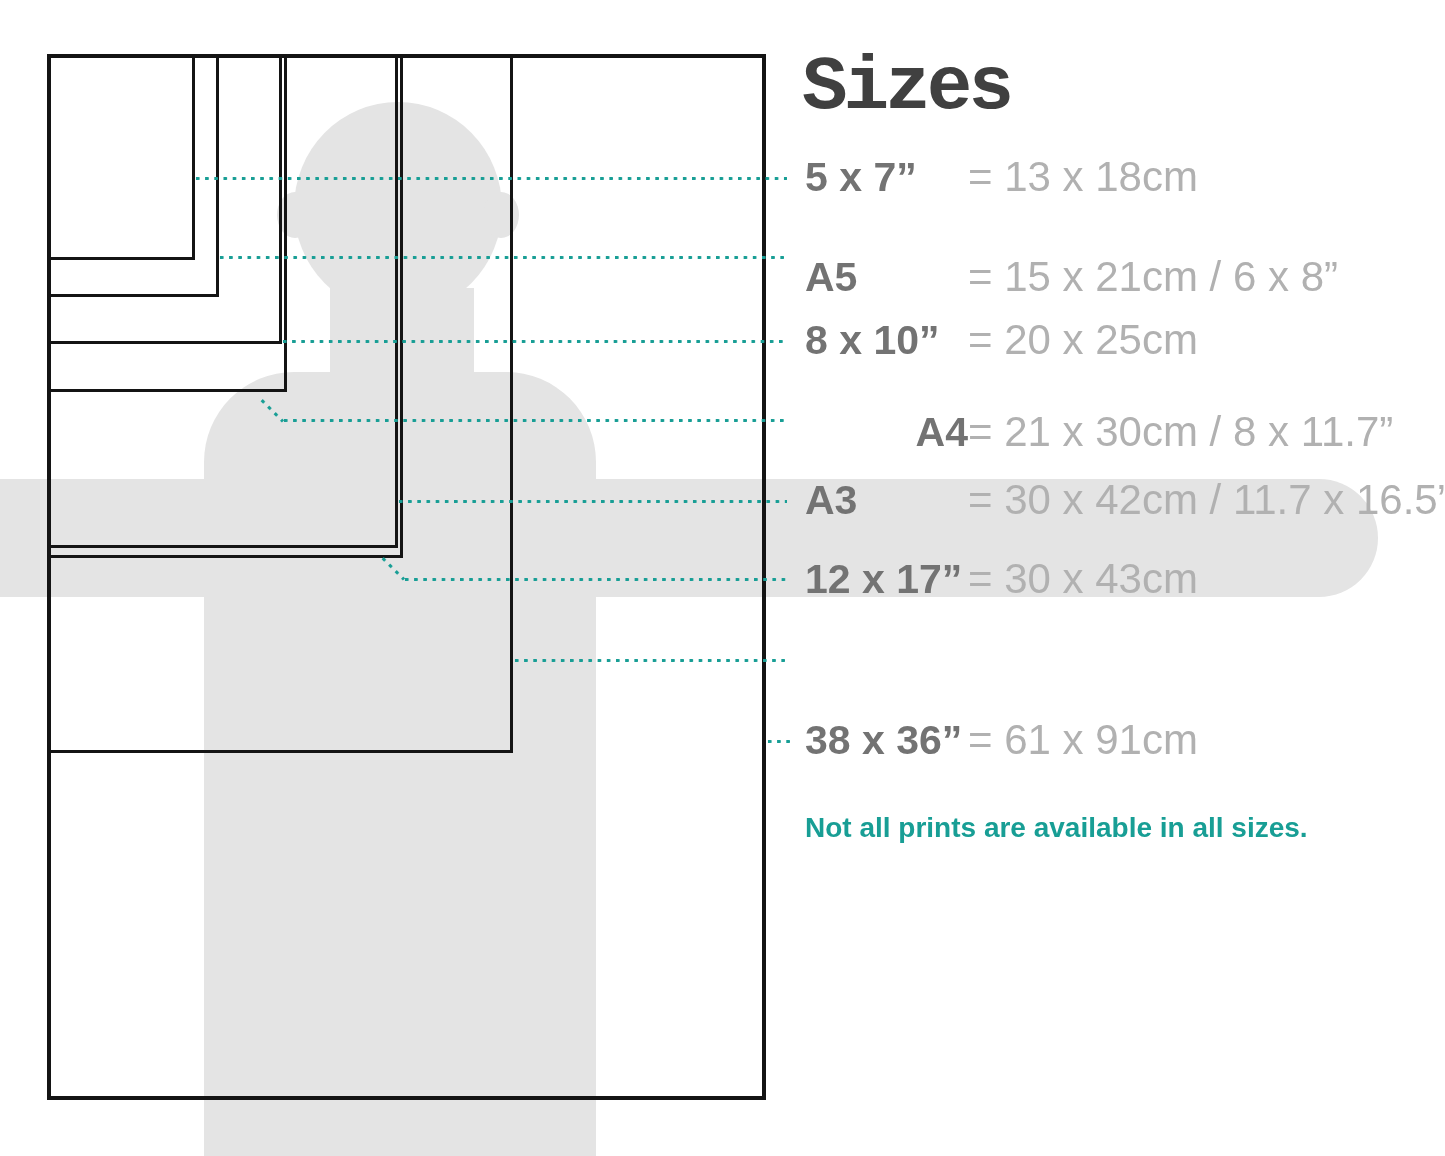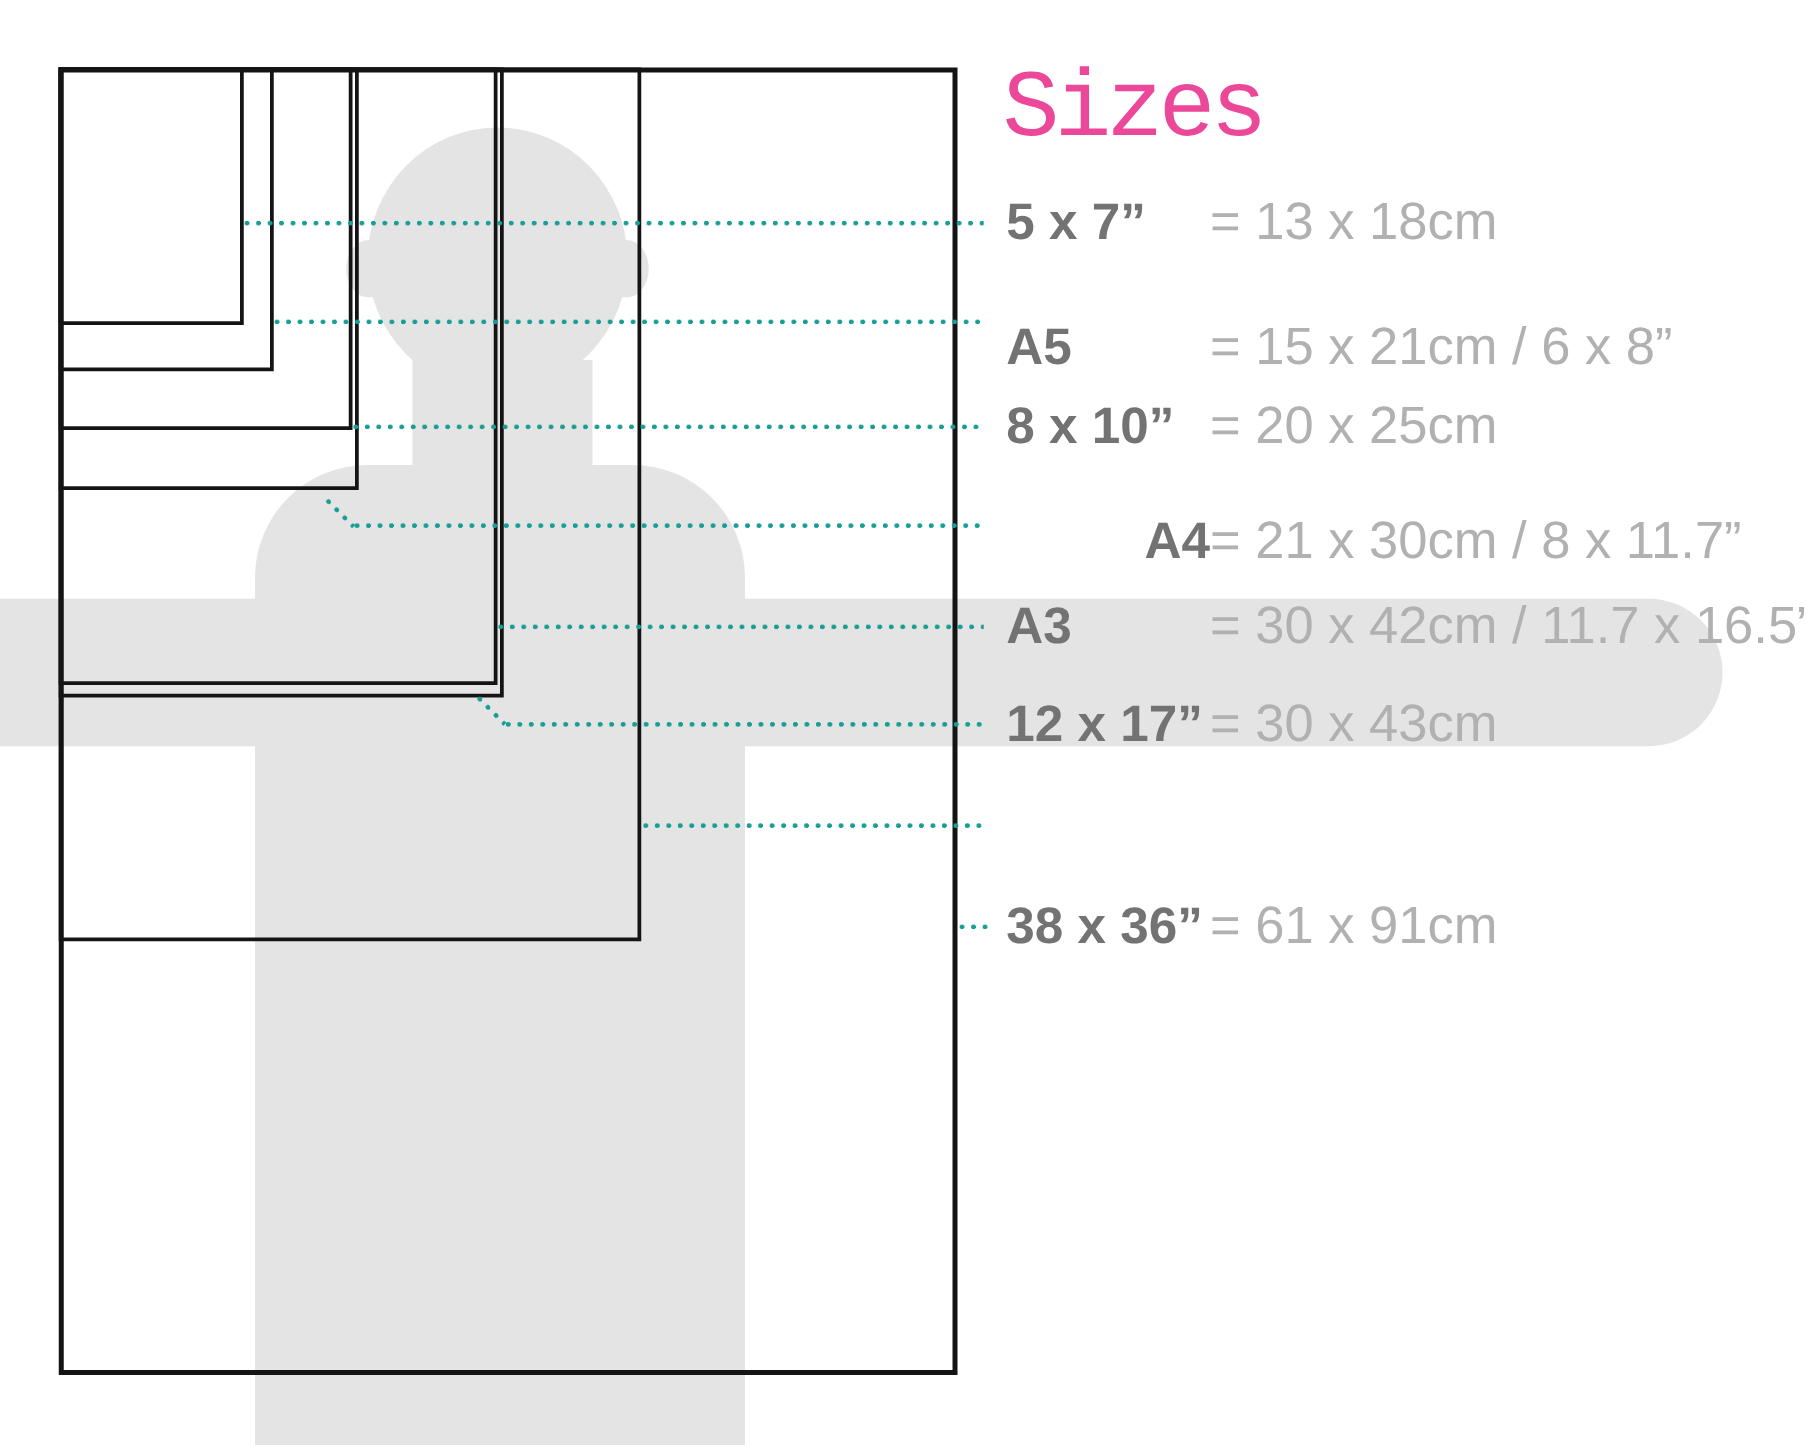--- a/index.html
+++ b/index.html
@@ -30,21 +30,21 @@
   .leader {
     position: absolute; height: 5px;
     background-image: radial-gradient(circle 2px at 2.5px 2.5px, #189e95 95%, transparent);
     background-size: 9.2px 5px; background-repeat: repeat-x;
   }
   .leader.diag { width: 31px; transform: rotate(45deg); transform-origin: 0 50%; }
   
   .title {
     position: absolute; left: 802px; top: 45px;
     font-family: "Liberation Mono", "DejaVu Sans Mono", monospace;
-    font-weight: normal; font-size: 76px; letter-spacing: -4px; color: #ec4899;
+    font-weight: bold; font-size: 76px; letter-spacing: -4px; color: #404040;
   }
   .row { position: absolute; left: 805px; white-space: nowrap; }
   .row .label {
     display: inline-block; min-width: 163px;
     font-size: 41px; font-weight: bold; color: #737373;
   }
   .row .value {
     font-size: 42px; font-weight: normal; color: #b1b1b1;
   }
   .note {
@@ -103,14 +103,15 @@
   <div class="row" style="top:476px;">
     <span class="label">A3</span><span class="value">= 30 x 42cm / 11.7 x 16.5”</span>
   </div>
   <div class="row" style="top:555px;">
     <span class="label">12 x 17”</span><span class="value">= 30 x 43cm</span>
   </div>
   <div class="row" style="top:716px;">
     <span class="label">38 x 36”</span><span class="value">= 61 x 91cm</span>
   </div>
 
+  <div class="note">Not all prints are available in all sizes.</div>
 
 </div>
 
 </body></html>

